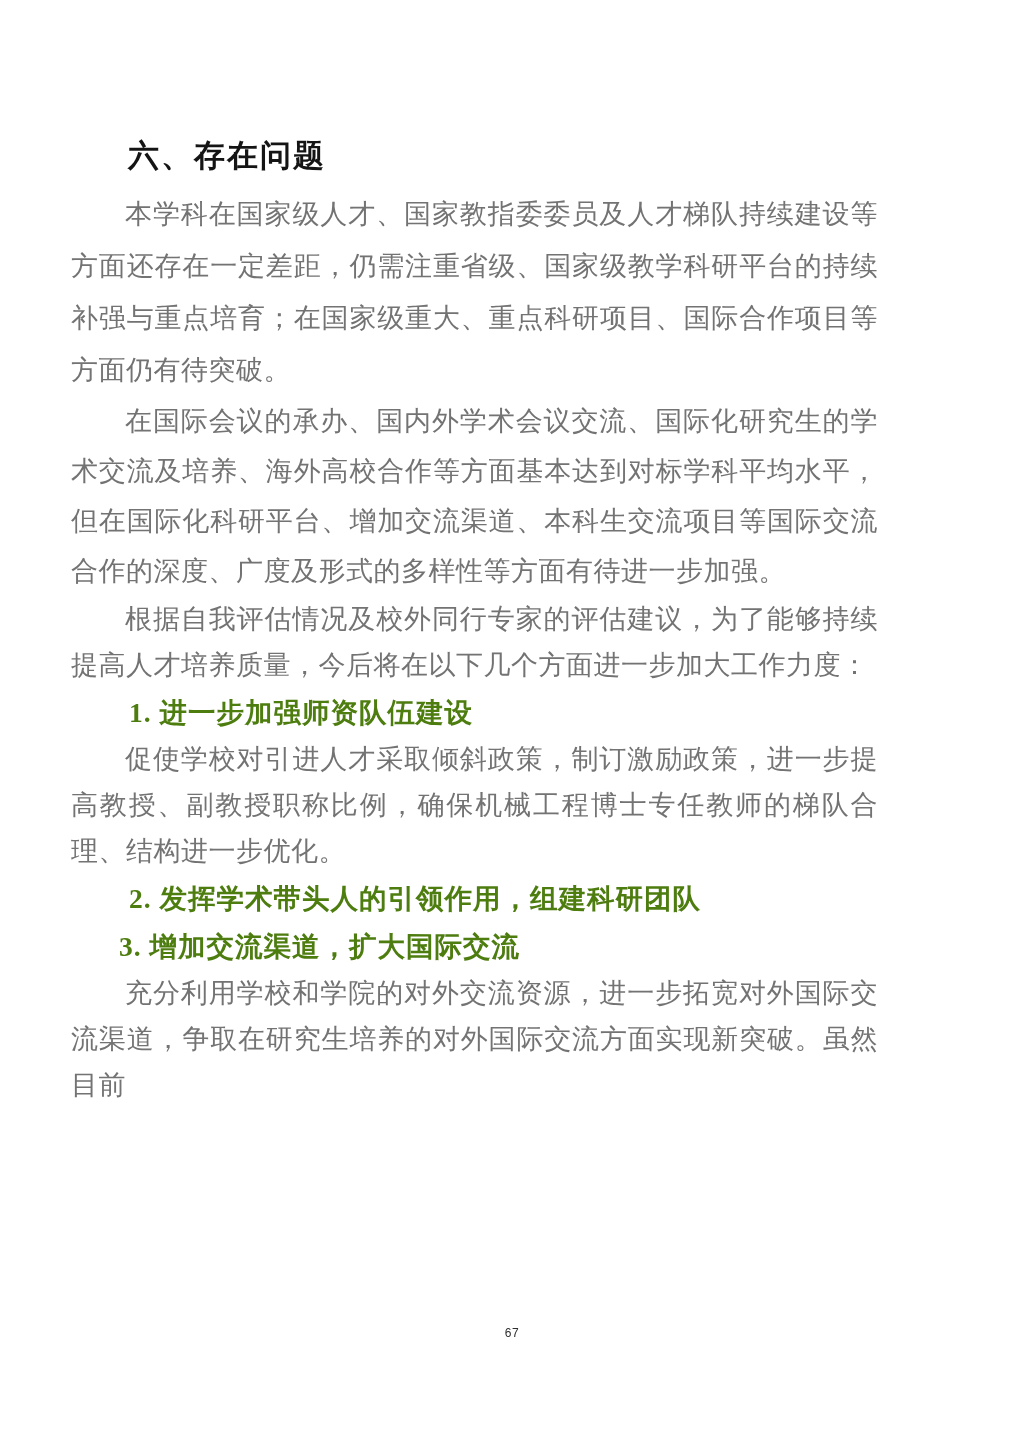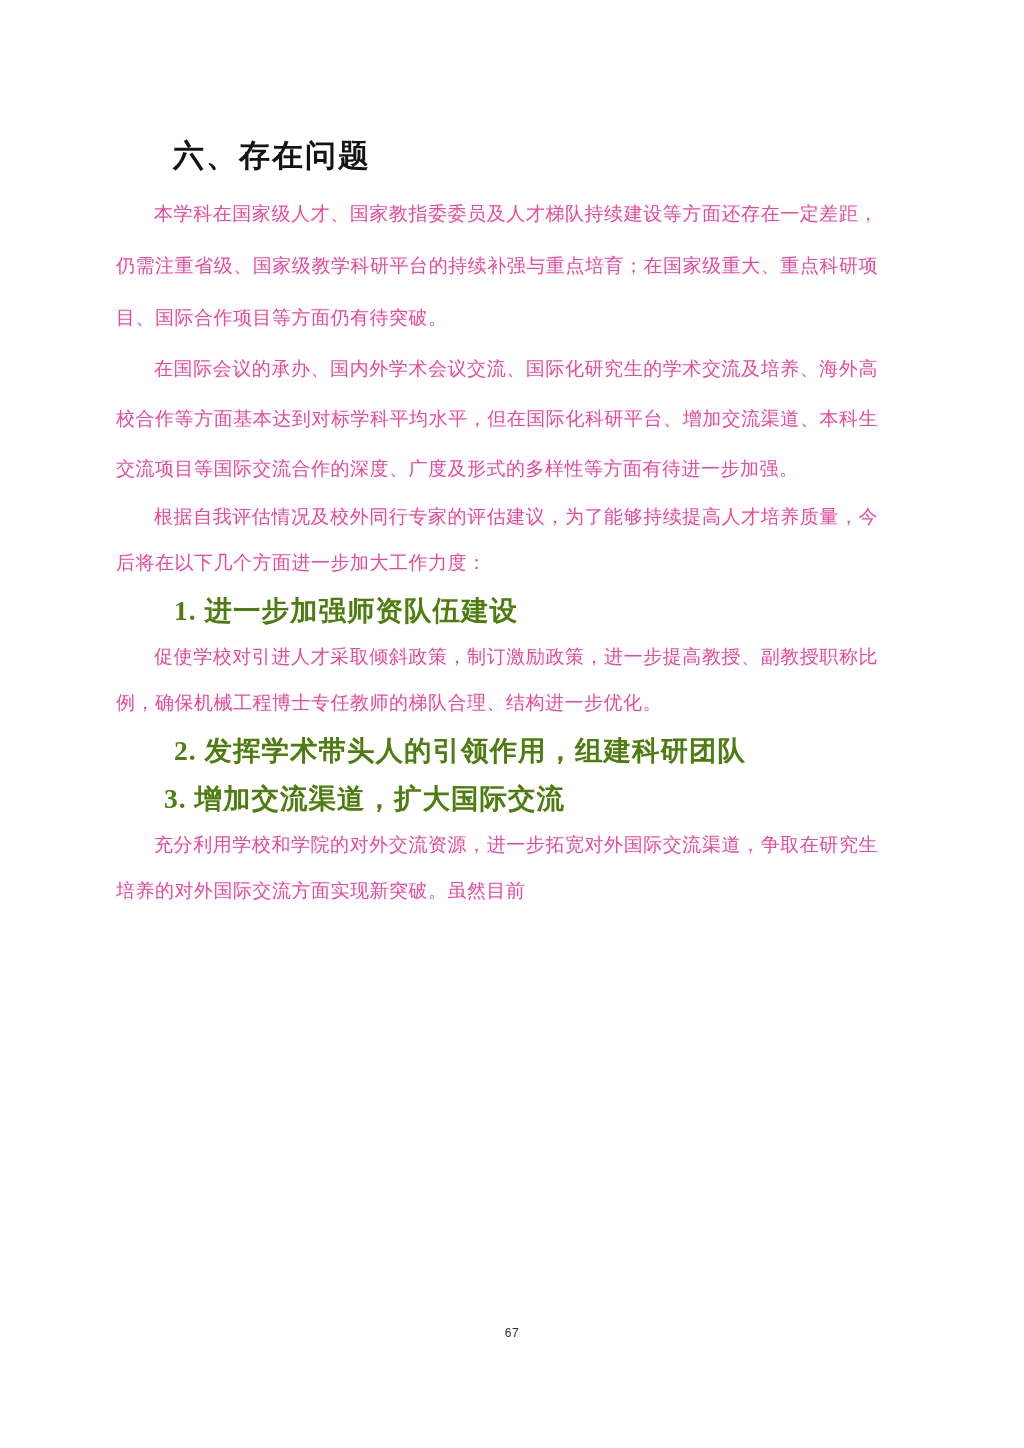--- a/index.html
+++ b/index.html
@@ -8,21 +8,21 @@
     width: 1024px;
     height: 1448px;
     background: #ffffff;
     overflow: hidden;
   }
 
   .page {
     position: relative;
     width: 1024px;
     height: 1448px;
-    padding: 134px 146px 0 116px;
+    padding: 134px 146px 0 71px;
     background: #ffffff;
     color: #1f1f1f;
     font-family: "Liberation Serif", "DejaVu Serif", serif;
   }
 
   .heading {
     font-family: "Liberation Sans", "DejaVu Sans", sans-serif;
     font-weight: 700;
     font-size: 31px;
     line-height: 44px;
@@ -31,25 +31,25 @@
     letter-spacing: 2px;
     margin-bottom: 10px;
   }
 
   .heading.second {
     margin-top: 2px;
     margin-bottom: 6px;
   }
 
   .para {
-    font-size: 19px;
+    font-size: 27px;
     text-align: justify;
     text-indent: 2em;
     letter-spacing: 0.5px;
-    color: #ec4899;
+    color: #737373;
   }
 
   .para.loose { line-height: 52px; }
   .para.loose2 { line-height: 50px; }
   .para.tight { line-height: 46px; }
 
   .subheading {
     font-family: "Liberation Serif", "DejaVu Serif", serif;
     font-weight: 700;
     font-size: 27.5px;

